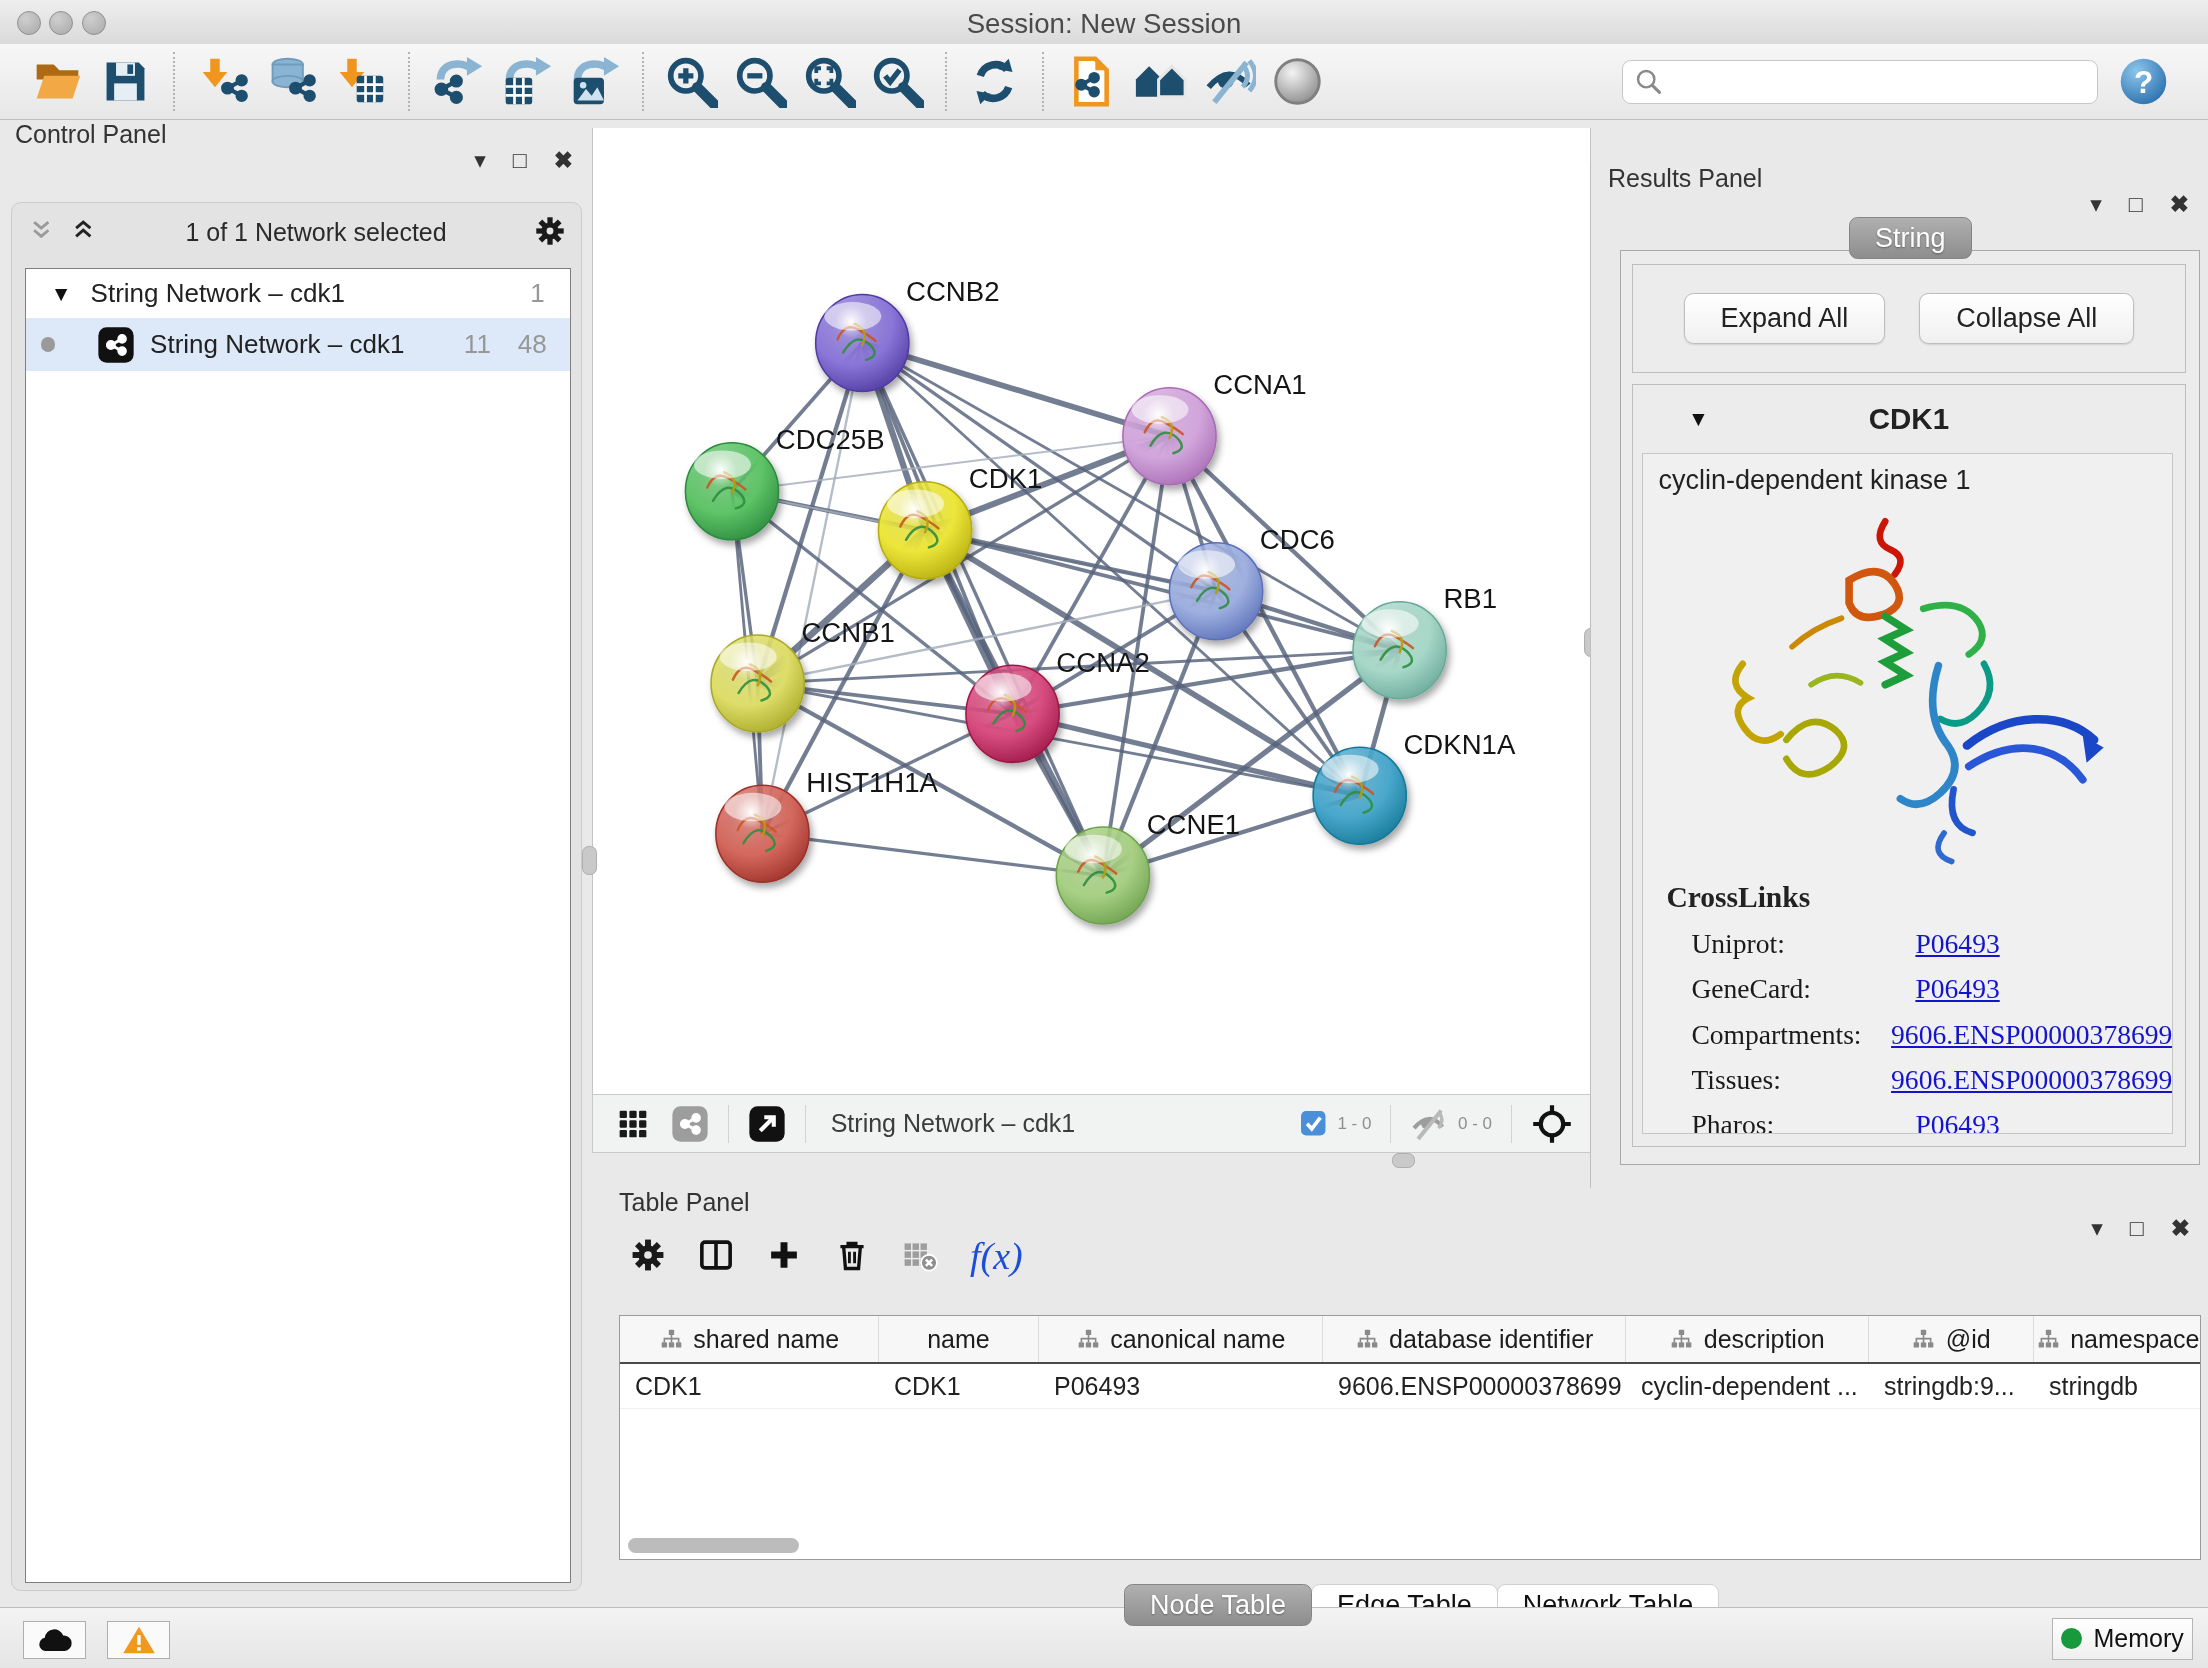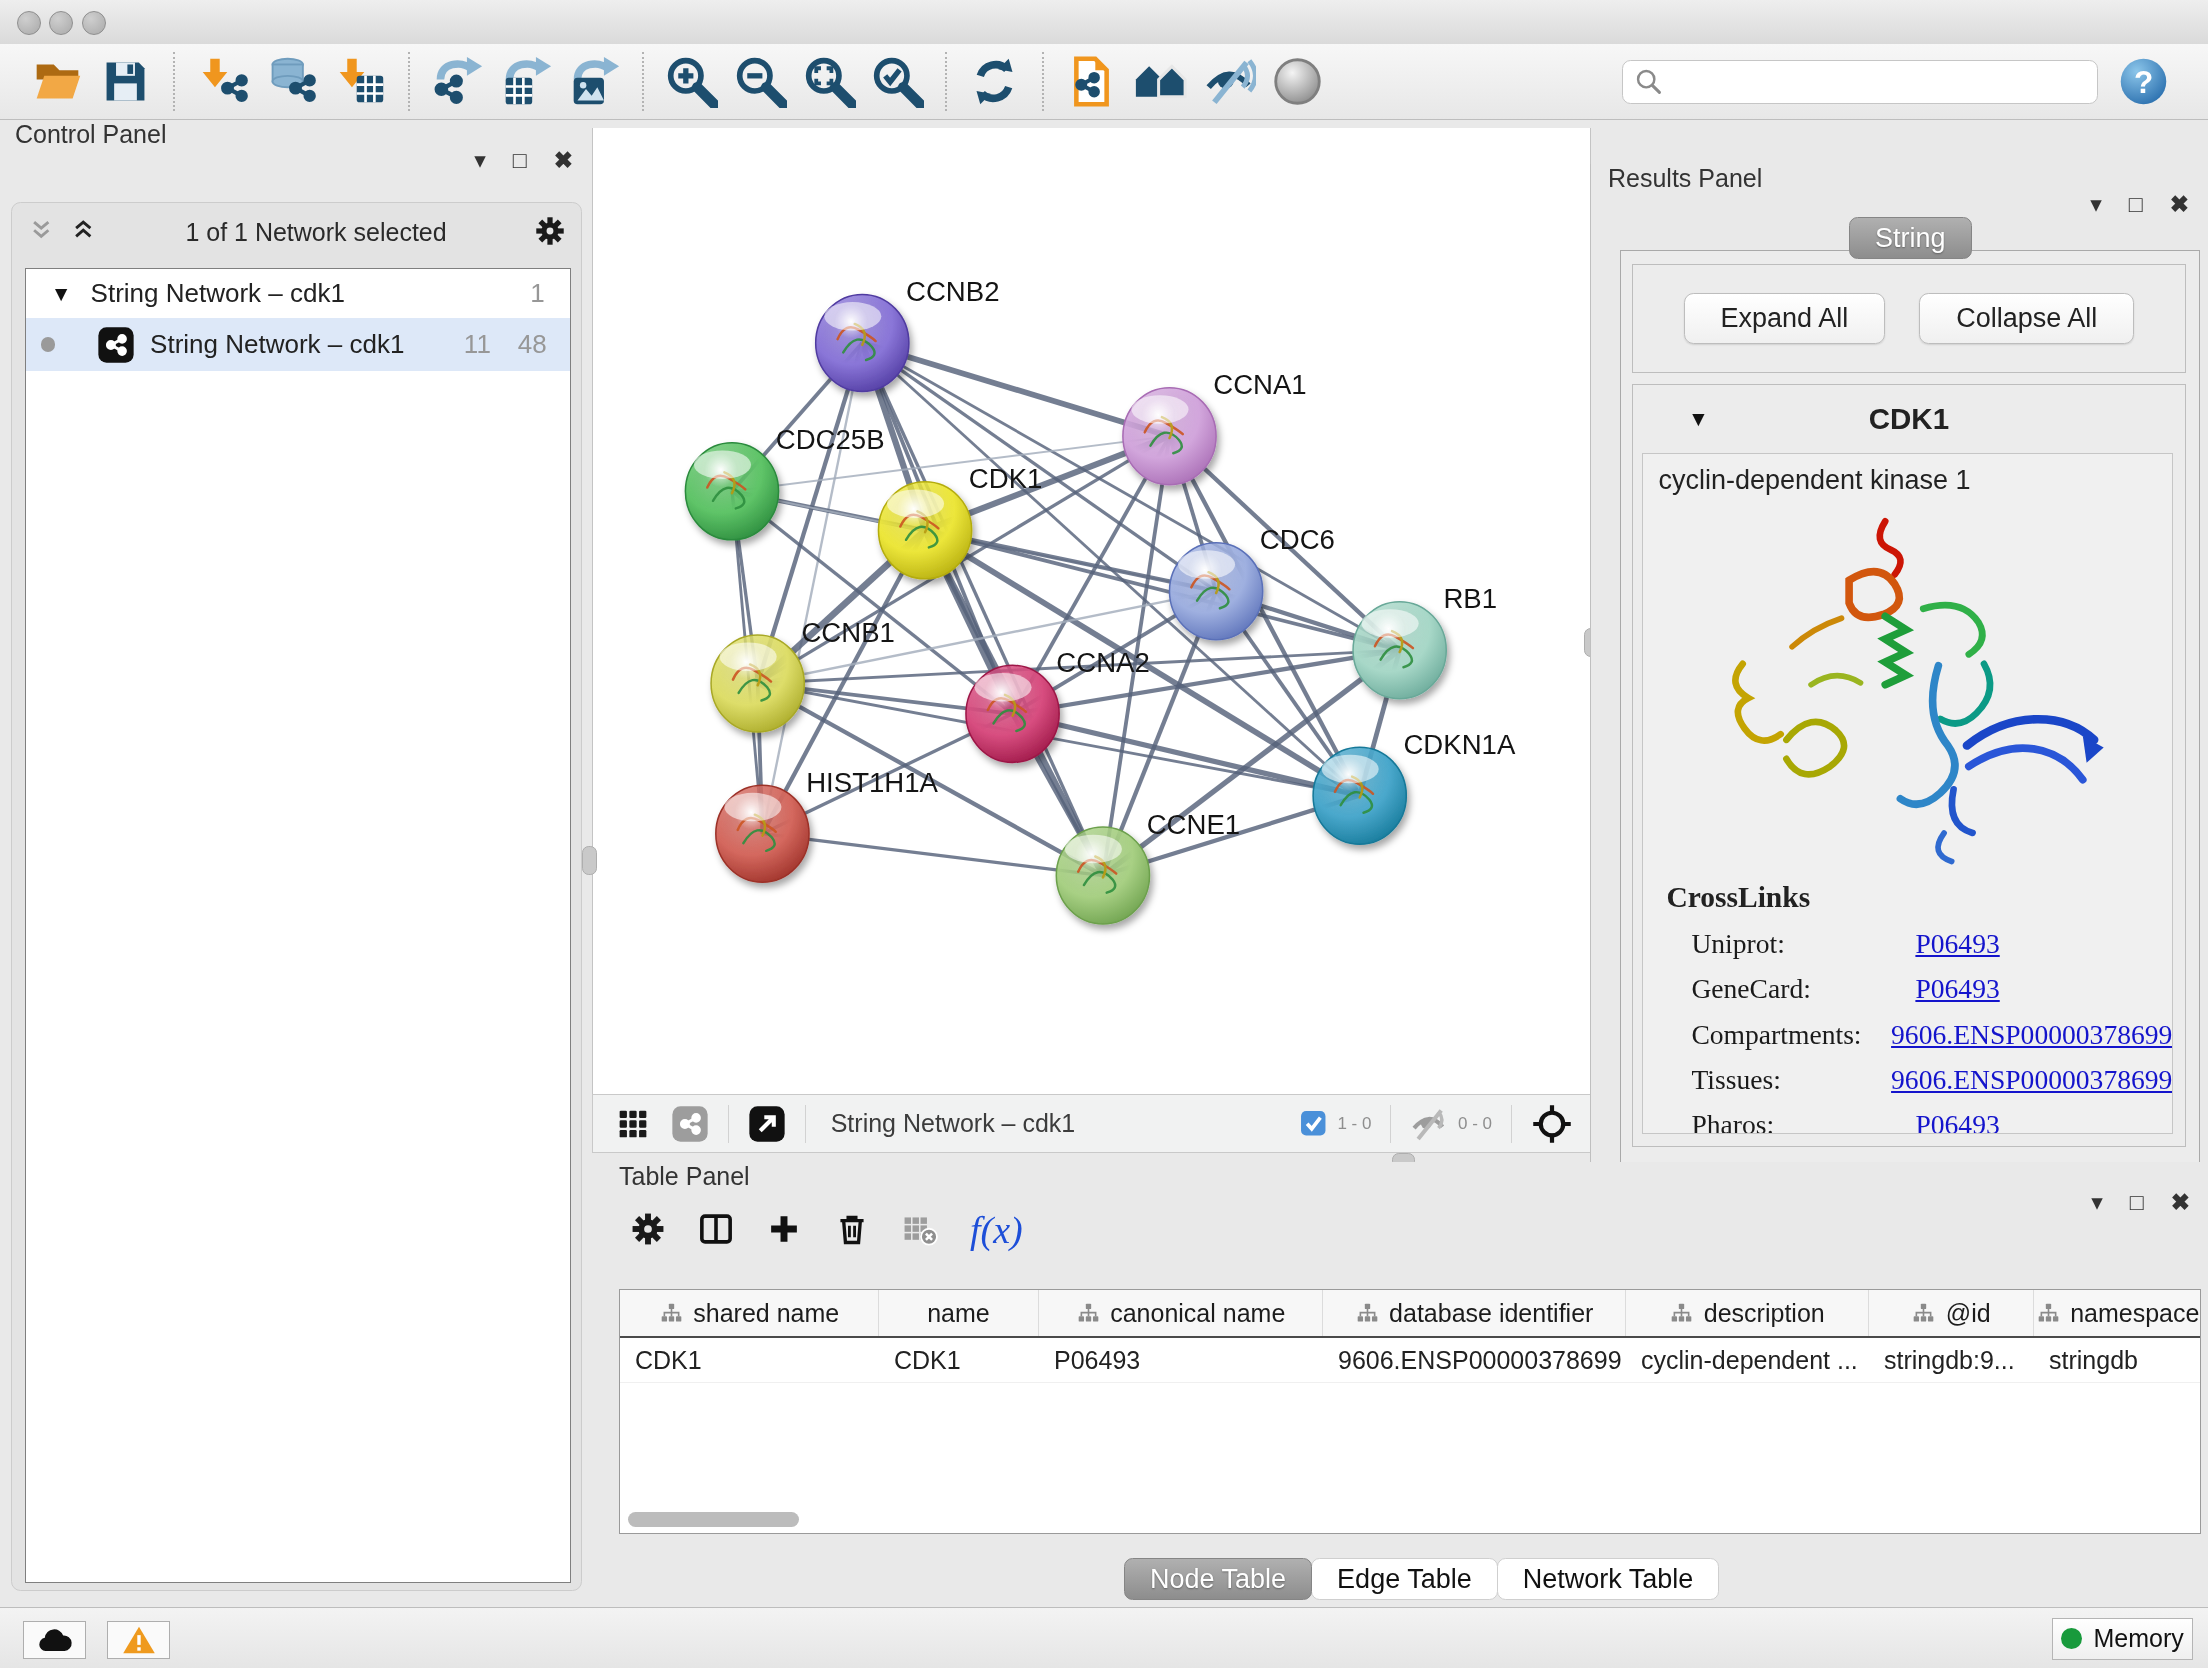--- a/index.html
+++ b/index.html
@@ -66,21 +66,21 @@
   .rp-gene{font-size:29.5px;font-weight:bold;}
   .rp-inner{position:absolute;left:9.5px;top:68px;width:529px;height:679px;background:#f0f0f0;border:1px solid #c6c6c6;overflow:hidden;}
   .rp-desc{font-size:27px;padding:11.4px 0 0 15px;}
   .rp-protein{display:block;margin:7.6px auto 0 auto;}
   .xl{font-family:"Liberation Serif",serif;}
   .xl-head{font-size:29.5px;font-weight:bold;padding:5.7px 0 7.6px 23px;}
   .xl-row{display:flex;font-size:27.6px;padding:6.7px 0 6.7px 48px;}
   .xl-label{width:224px;color:#1a1a1a;}
   .xl-link{color:#1414cc;text-decoration:underline;}
   
-  .tpanel{left:592px;top:1162px;width:1617px;height:445px;background:#e9e9e9;}
+  .tpanel{left:592px;top:1188px;width:1617px;height:445px;background:#e9e9e9;}
   .tp-tools{position:absolute;left:38px;top:46px;display:flex;align-items:center;gap:32px;}
   .fx{font-family:"Liberation Serif",serif;font-style:italic;font-size:38px;color:#1d4ed8;}
   .dtable{position:absolute;left:27px;top:127px;width:1582px;height:245px;background:#fff;
           border:1.9px solid #9a9a9a;box-sizing:border-box;overflow:hidden;}
   .dt-head{display:flex;height:46px;background:#f7f7f7;border-bottom:2.9px solid #4a4a4a;}
   .dt-hcell{display:flex;align-items:center;justify-content:center;gap:9.5px;font-size:25px;color:#1c1c1c;
             border-right:1.9px solid #dcdcdc;box-sizing:border-box;overflow:hidden;white-space:nowrap;flex:none;}
   .dt-row{display:flex;height:44px;border-bottom:1px solid #f0f0f0;}
   .dt-cell{display:flex;align-items:center;padding-left:15px;font-size:25px;box-sizing:border-box;
            overflow:hidden;white-space:nowrap;flex:none;}
@@ -97,20 +97,21 @@
   .memtxt{font-size:25px;color:#111;}
   .tri{font-size:21px;color:#111;}
 </style>
 </head>
 <body>
 
 <div class="abs titlebar">
   <div class="abs tl-dot" style="left:17px"></div>
   <div class="abs tl-dot" style="left:49px"></div>
   <div class="abs tl-dot" style="left:82px"></div>
+  <div class="abs title-text">Session: New Session</div>
 </div>
 
 <div class="abs toolbar" id="main-toolbar">
 
   <div class="tbtn">
       <svg viewBox="0 0 28 28" width="53" height="53">
         <path d="M3 5 h9 l3 3 h10 v5 H3 z" fill="#ad6a12"></path>
         <path d="M7 11 h19 l-4 12 H3 z" fill="#f2a845"></path>
       </svg>
     </div>

